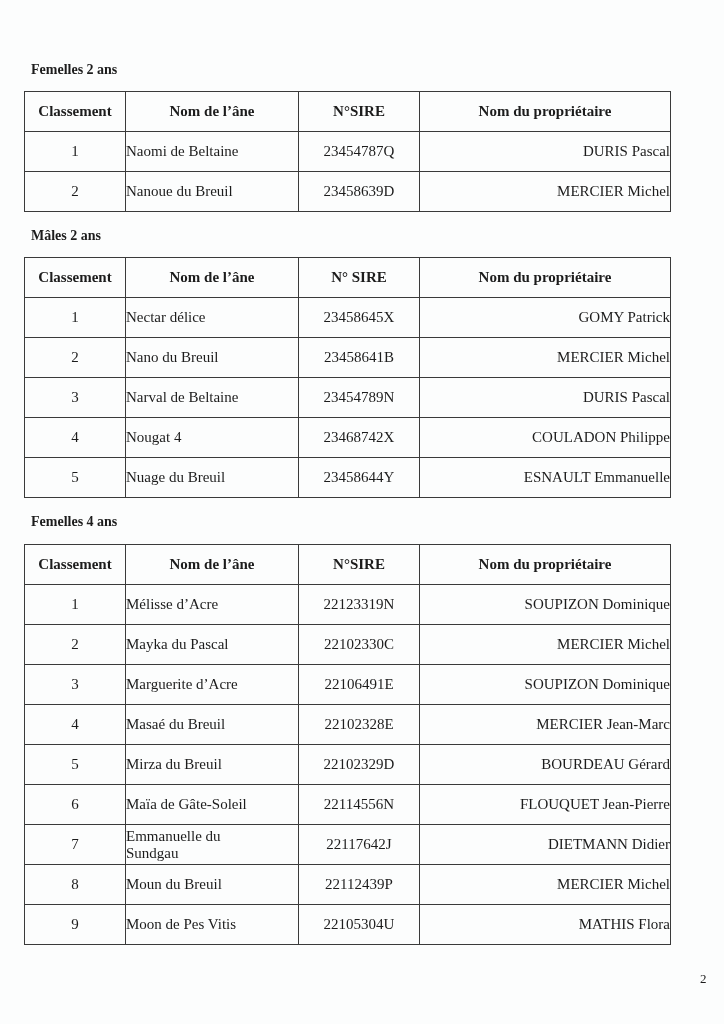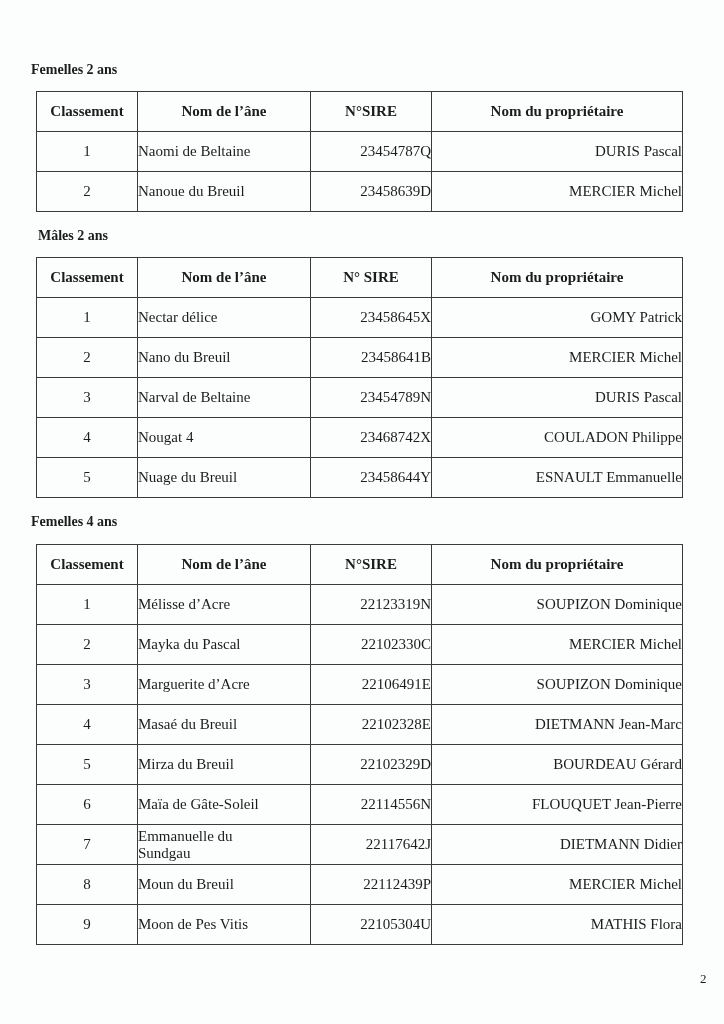--- a/index.html
+++ b/index.html
@@ -17,21 +17,21 @@
     }
     .section-title {
       position: absolute;
       left: 31px;
       font-weight: bold;
       font-size: 14px;
       letter-spacing: 0px;
     }
     table.results {
       position: absolute;
-      left: 36px;
+      left: 24px;
       width: 646px;
       border-collapse: collapse;
       table-layout: fixed;
       font-size: 15px;
     }
     table.results th, table.results td {
       border: 1.3px solid #3a3a3a;
       height: 39px;
       padding: 0;
       vertical-align: middle;
@@ -41,21 +41,21 @@
       font-weight: bold;
       text-align: center;
       font-size: 15px;
     }
     col.c-rank { width: 101px; }
     col.c-name { width: 173px; }
     col.c-sire { width: 121px; }
     col.c-owner { width: 251px; }
     td.rank { text-align: center; }
     td.name { text-align: left; padding-left: 8px; }
-    td.sire { text-align: right; }
+    td.sire { text-align: center; }
     td.owner { text-align: right; padding-left: 7px; }
     .page-number {
       position: absolute;
       left: 700px;
       top: 971px;
       font-size: 13px;
     }
   </style>
 </head>
 <body>
@@ -85,21 +85,21 @@
     </tr>
     <tr>
       <td class="rank">2</td>
       <td class="name">Nanoue du Breuil</td>
       <td class="sire">23458639D</td>
       <td class="owner">MERCIER Michel</td>
     </tr>
   </tbody>
 </table>
 
-<div class="section-title" style="top:228px;margin-left:7px;">Mâles 2 ans</div>
+<div class="section-title" style="top:228px;">Mâles 2 ans</div>
 <table class="results" style="top:257px;">
   <colgroup>
       <col class="c-rank">
       <col class="c-name">
       <col class="c-sire">
       <col class="c-owner">
     </colgroup>
   <thead>
     <tr>
       <th>Classement</th>
@@ -174,21 +174,21 @@
     <tr>
       <td class="rank">3</td>
       <td class="name">Marguerite d’Acre</td>
       <td class="sire">22106491E</td>
       <td class="owner">SOUPIZON Dominique</td>
     </tr>
     <tr>
       <td class="rank">4</td>
       <td class="name">Masaé du Breuil</td>
       <td class="sire">22102328E</td>
-      <td class="owner">DIETMANN Jean-Marc</td>
+      <td class="owner">MERCIER Jean-Marc</td>
     </tr>
     <tr>
       <td class="rank">5</td>
       <td class="name">Mirza du Breuil</td>
       <td class="sire">22102329D</td>
       <td class="owner">BOURDEAU Gérard</td>
     </tr>
     <tr>
       <td class="rank">6</td>
       <td class="name">Maïa de Gâte-Soleil</td>

